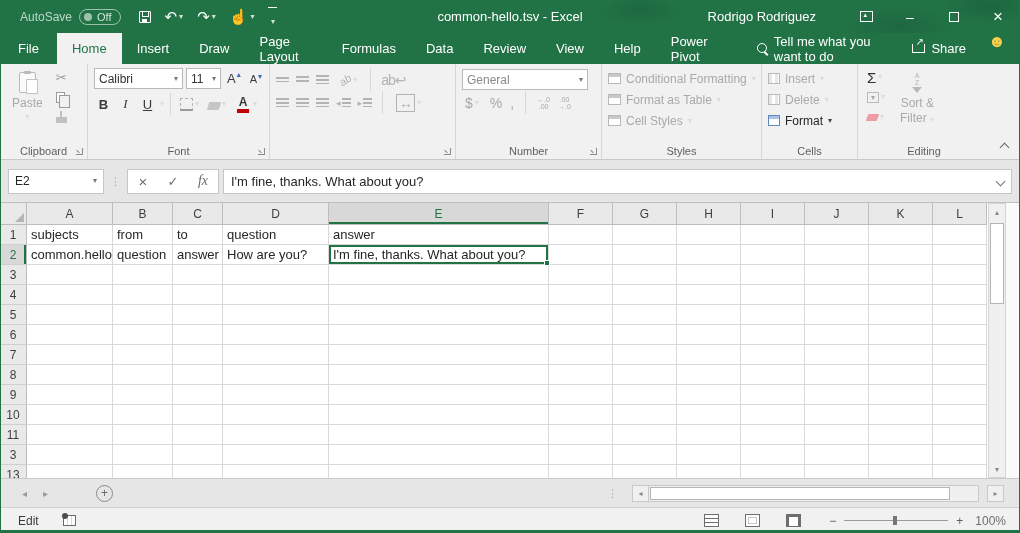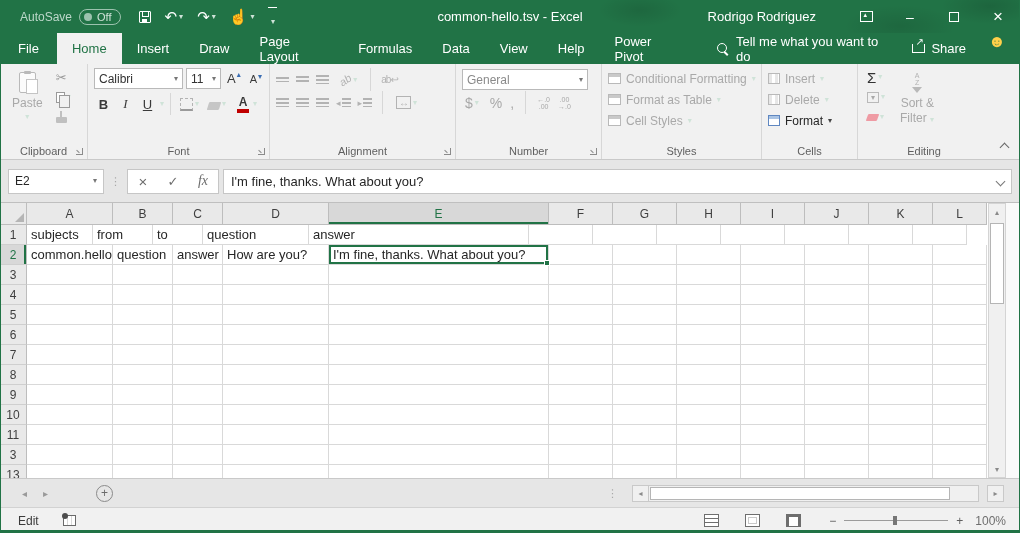--- a/index.html
+++ b/index.html
@@ -71,21 +71,21 @@
   .fmtbtn{width:19px;text-align:center;font-size:13px;color:#3a3a3a;padding:1px 0}
   .ic-borders{width:13px;height:13px;border:1px dashed #b3b3b3;border-bottom:2px solid #9a9a9a}
   .ic-fill{width:12px;height:8px;background:#c6c6c6;transform:skewX(-18deg);border-radius:1px;margin-top:3px}
   .fontcolor{display:flex;flex-direction:column;align-items:center;line-height:1;padding:1px 2px}
   .fontcolor b{font-size:12px;color:#3a3a3a;font-weight:bold}
   .fontcolor i{width:12px;height:4px;background:#c00000;margin-top:1px}
   .vline{width:1px;background:#d7d7d7;align-self:stretch;margin:0 3px}
   .bars{width:13px;height:9px;background:repeating-linear-gradient(#b3b3b3 0 2px,transparent 2px 4px)}
   .alrow{display:flex;align-items:center;gap:7px;height:23px}
   .ori{font-size:11px;color:#b3b3b3;font-style:italic;transform:rotate(-35deg)}
-  .wrapic,.mergeic{font-size:10px;color:#b3b3b3;letter-spacing:-1px}
+  .wrapic,.mergeic{font-size:14px;color:#b3b3b3;letter-spacing:-1px}
   .ind{display:flex;align-items:center;gap:1px;color:#b3b3b3;font-size:9px}
   .numrow{display:flex;align-items:center;gap:8px;height:23px;color:#a9a9a9}
   .cur{font-size:14px}
   .dec{display:flex;flex-direction:column;line-height:1;font-size:7px;color:#a9a9a9;text-align:center}
   .stylerow,.cellrow{display:flex;align-items:center;gap:5px;height:21px;font-size:12px;color:#a9a9a9}
   .cellrow.en{color:#262626}
   .ic-table{width:13px;height:11px;border:1px solid #b9b9b9;background:linear-gradient(#c9c9c9 0 3px,#fff 3px)}
   .ic-cellsq{width:12px;height:11px;border:1px solid #b9b9b9;background:repeating-linear-gradient(90deg,#e7e7e7 0 3px,#fff 3px 6px)}
   .ic-cellsq.en{border-color:#5f87c1;background:linear-gradient(#aac4e4 0 3px,#fff 3px)}
   .edcols{display:flex;gap:6px}
@@ -212,20 +212,21 @@
   </div>
 
   <div class="tabsrow">
     <span class="rtab" style="padding:0 18px">File</span>
     <span class="rtab active">Home</span>
     <span class="rtab">Insert</span>
     <span class="rtab">Draw</span>
     <span class="rtab">Page Layout</span>
     <span class="rtab">Formulas</span>
     <span class="rtab">Data</span>
+    <span class="rtab">Review</span>
     <span class="rtab">View</span>
     <span class="rtab">Help</span>
     <span class="rtab">Power Pivot</span>
     <span class="tellme">
       <span class="mag"></span>
       <span>Tell me what you want to do</span>
     </span>
     <span class="share">
       <span class="ic-share"></span>
       <span>Share</span>
@@ -327,21 +328,20 @@
         <span class="ind">
             <span>▸</span>
             <span class="bars" style="width:9px"></span>
           </span>
         <span class="vline"></span>
         <span class="mini dis">
             <span class="mergeic" style="border:1px solid #b3b3b3;padding:0 2px">↔</span>
             <span class="car">▾</span>
           </span>
       </div>
-      <span class="rg-label">Alignment</span>
       <span class="launcher"></span>
     </div>
 
     <div class="rgroup" style="width:146px">
       <div class="alrow">
         <span class="selbox" style="width:126px">
             <span style="color:#8a8a8a">General</span>
             <span class="car">▾</span>
           </span>
       </div>
@@ -465,21 +465,21 @@
           <div class="ch" style="width: 64px;">G</div>
           <div class="ch" style="width: 64px;">H</div>
           <div class="ch" style="width: 64px;">I</div>
           <div class="ch" style="width: 64px;">J</div>
           <div class="ch" style="width: 64px;">K</div>
           <div class="ch" style="width: 54px;">L</div>
         </div>
       <div>
           <div class="grow">
             <div class="rh" style="width: 27px;">1</div>
-            <div class="cell" style="width: 66px;">subjects</div>
+            <div class="cell" style="width: 86px;">subjects</div>
             <div class="cell" style="width: 60px;">from</div>
             <div class="cell" style="width: 50px;">to</div>
             <div class="cell" style="width: 106px;">question</div>
             <div class="cell" style="width: 220px;">answer</div>
             <div class="cell" style="width: 64px;"></div>
             <div class="cell" style="width: 64px;"></div>
             <div class="cell" style="width: 64px;"></div>
             <div class="cell" style="width: 64px;"></div>
             <div class="cell" style="width: 64px;"></div>
             <div class="cell" style="width: 64px;"></div>

